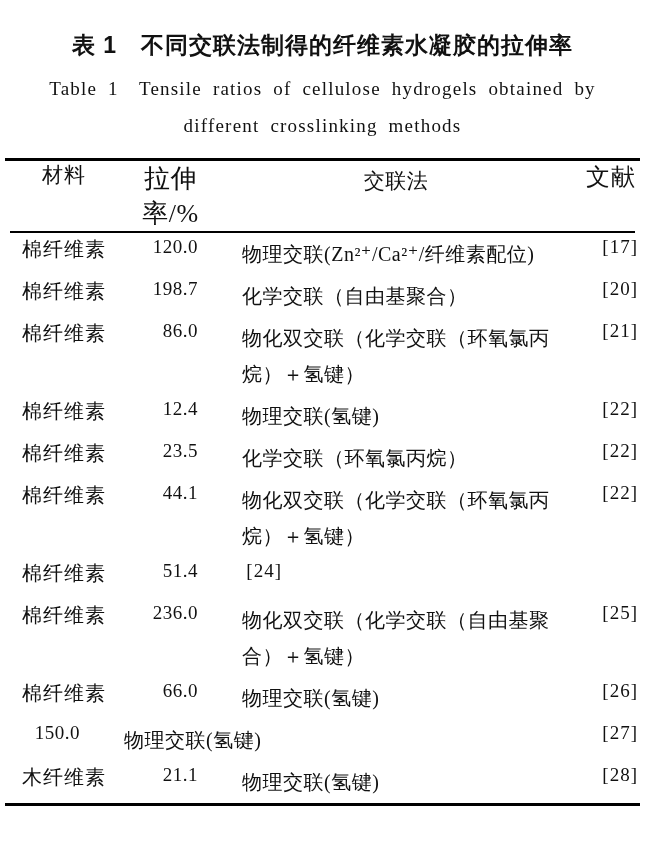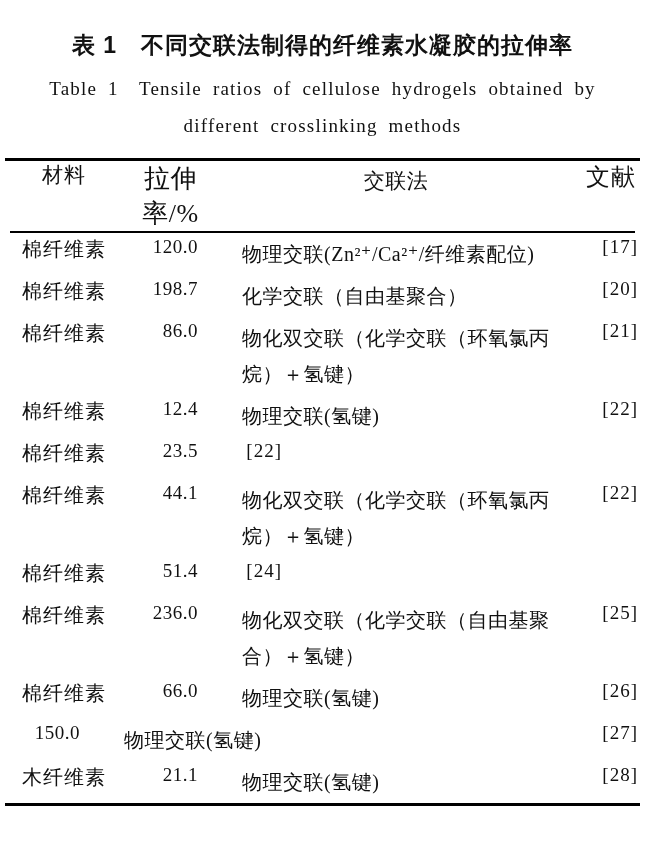--- a/index.html
+++ b/index.html
@@ -157,20 +157,21 @@
         </div>
         <div class="trow">
           <div class="c-mat">棉纤维素</div>
           <div class="c-ratio">12.4</div>
           <div class="c-method">物理交联(氢键)</div>
           <div class="c-ref">[22]</div>
         </div>
         <div class="trow">
           <div class="c-mat">棉纤维素</div>
           <div class="c-ratio">23.5</div>
+          <div class="c-method">化学交联（环氧氯丙烷）</div>
           <div class="c-ref">[22]</div>
         </div>
         <div class="trow">
           <div class="c-mat">棉纤维素</div>
           <div class="c-ratio">44.1</div>
           <div class="c-method">物化双交联（化学交联（环氧氯丙
 烷）＋氢键）</div>
           <div class="c-ref">[22]</div>
         </div>
         <div class="trow">

